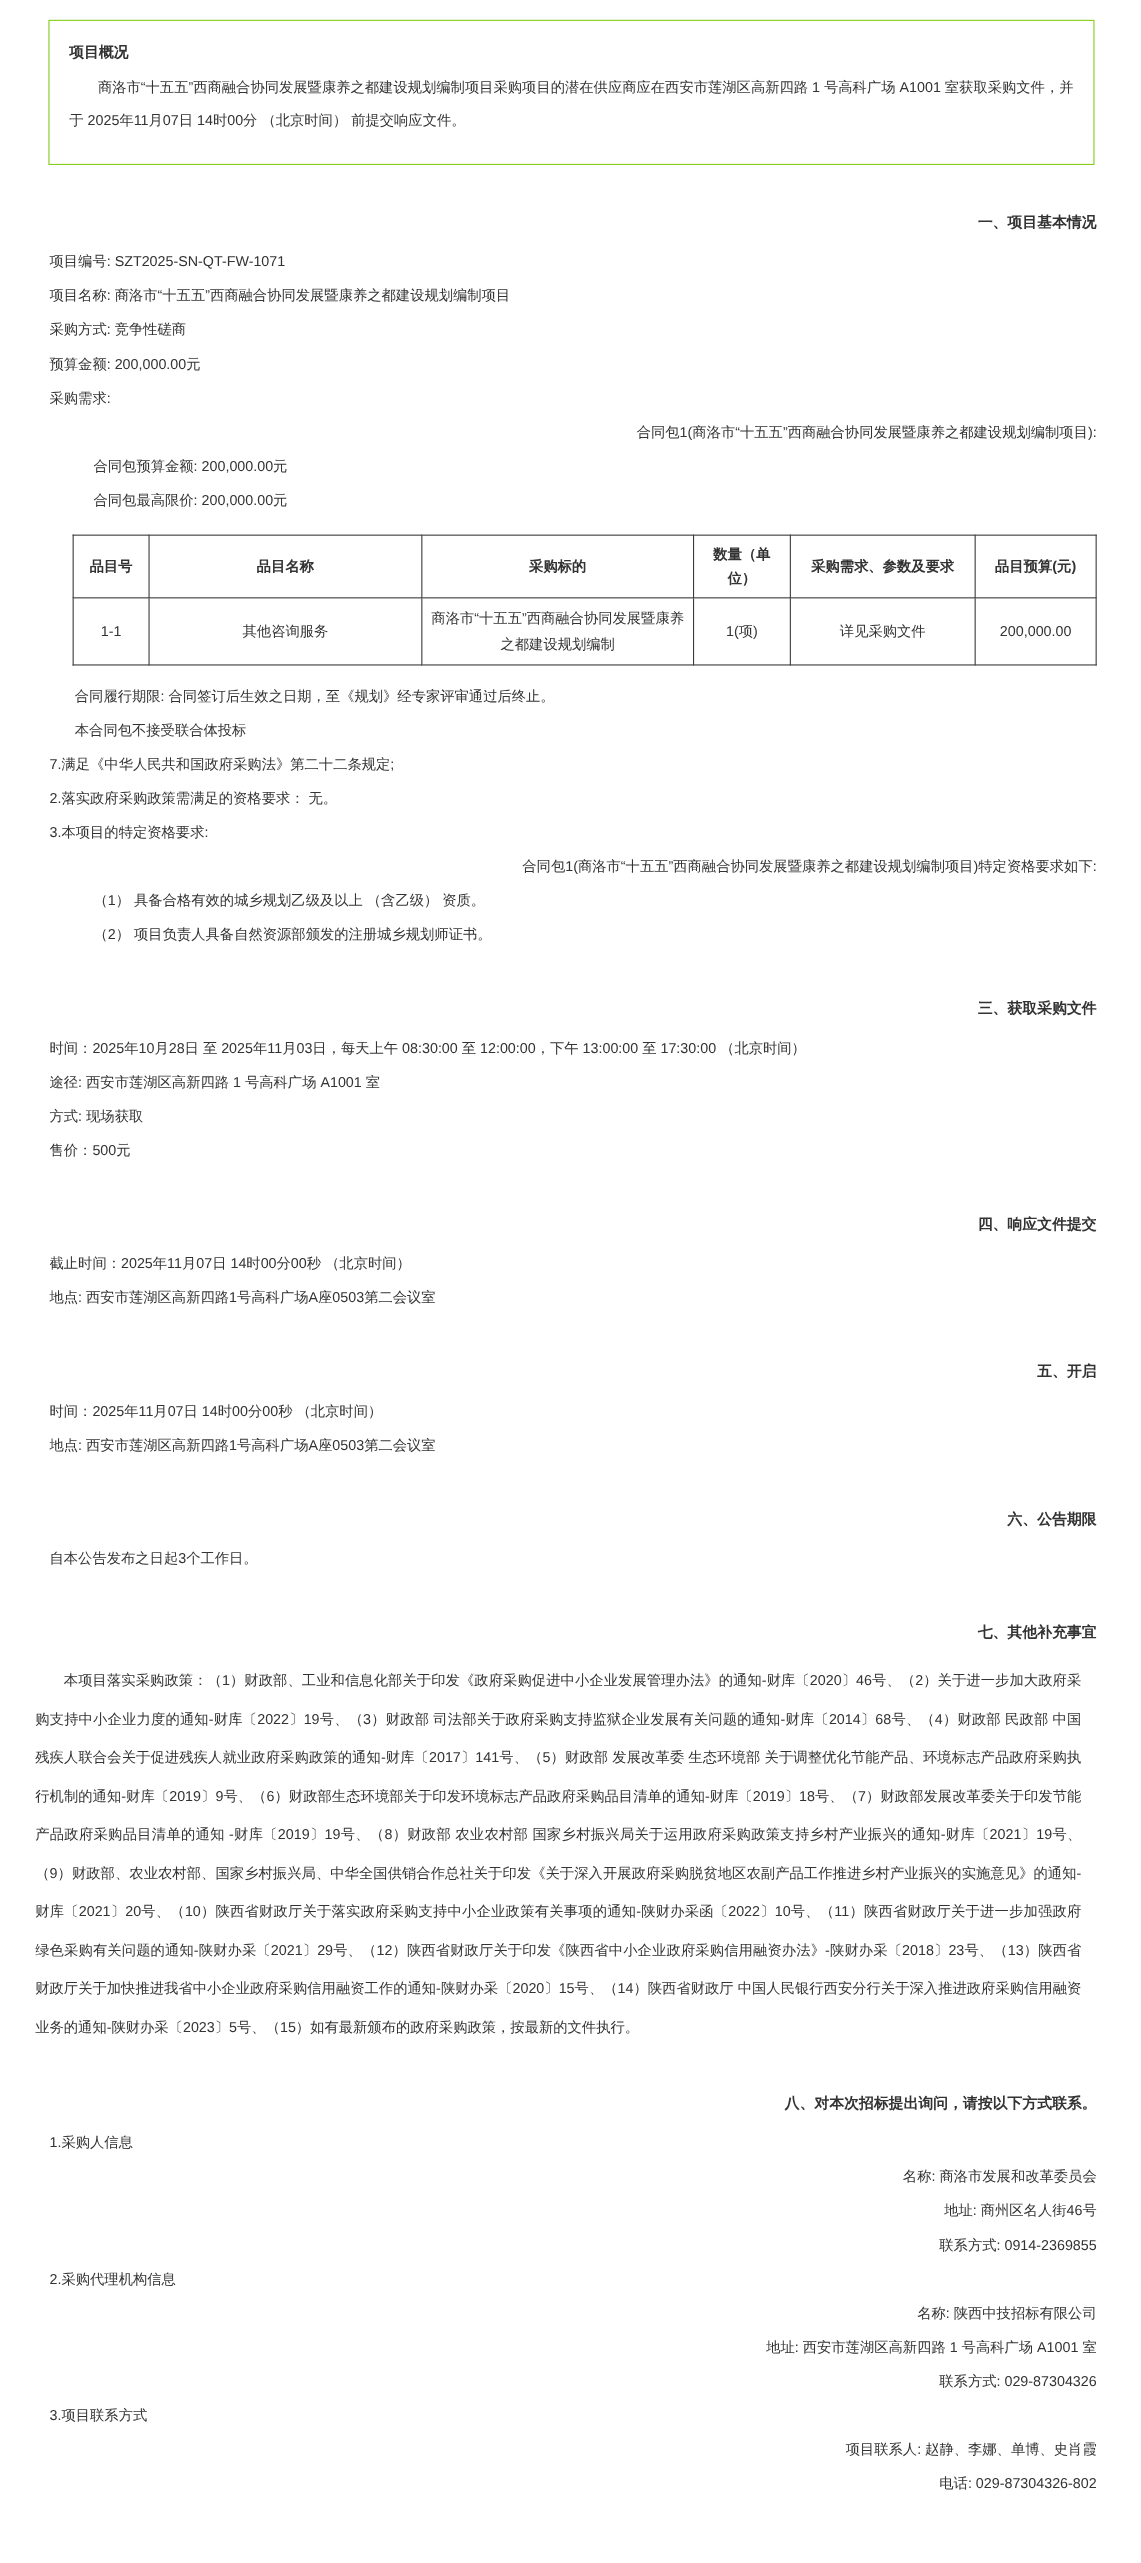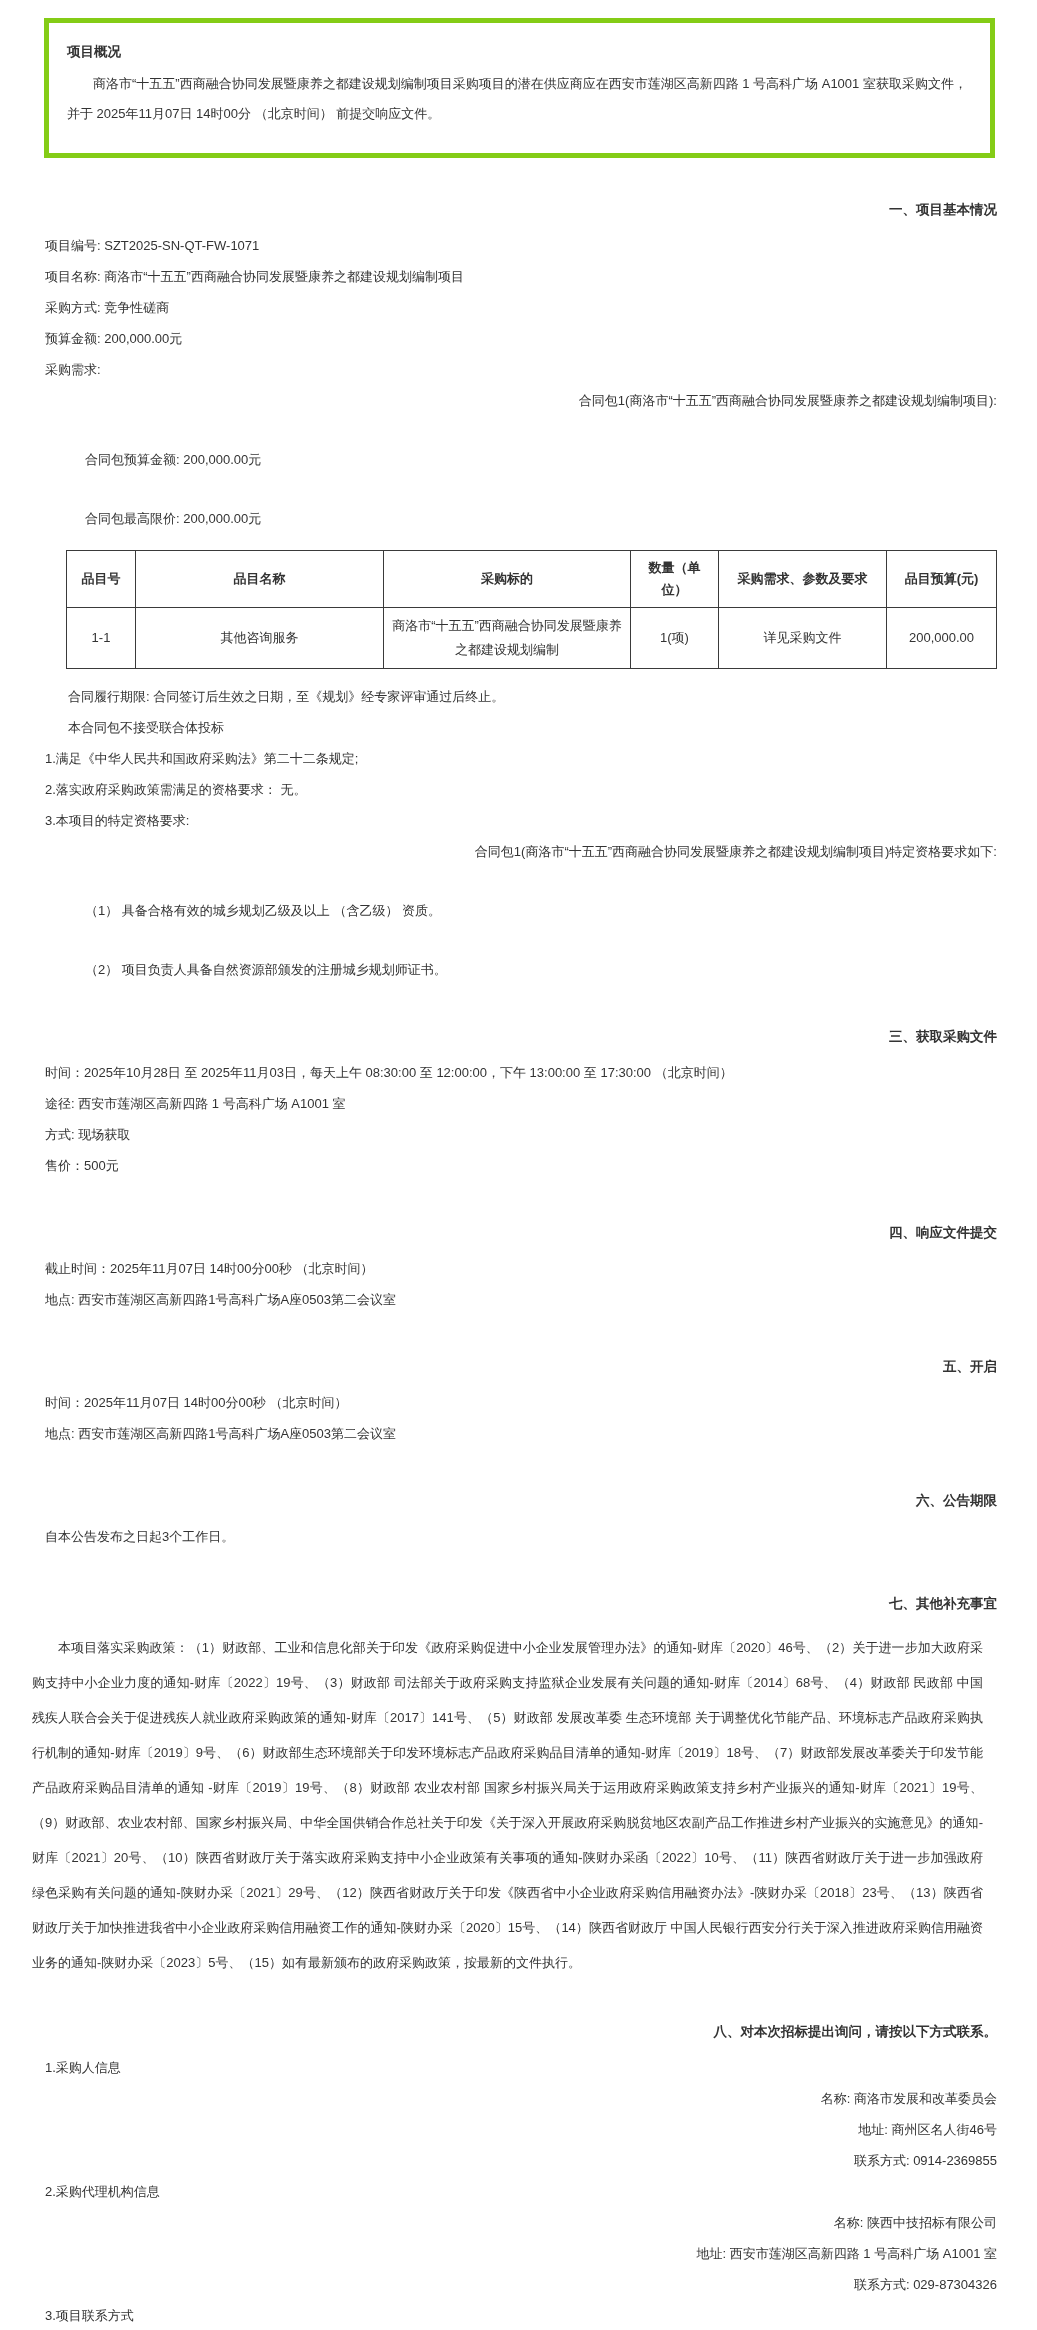--- a/index.html
+++ b/index.html
@@ -11,21 +11,21 @@
   .page {
     width:1037px;
     min-height:2330px;
     background:#fff;
     box-sizing:border-box;
     padding-bottom:20px;
   }
   
   .overview-box {
     margin:18px 42px 0 44px;
-    border:5px solid #84cc16;
+    border:1px solid #84cc16;
     padding:10px 18px 24px 18px;
   }
   .box-title {
     font-weight:bold;
     font-size:13.5px;
     color:#333;
     margin:8px 0 6px 0;
     line-height:22px;
   }
   .box-body {
@@ -39,21 +39,21 @@
     font-weight:bold;
     font-size:13.5px;
     color:#333;
     margin:42px 40px 10px 18px;
     line-height:20px;
     text-align:right;
   }
   
   .l1 { margin-left:45px; margin-right:40px; line-height:31px; }
   .l2 { margin-left:75px; margin-right:40px; line-height:31px;text-align:right; }
-  .l3 { margin-left:85px; margin-right:40px; line-height:31px;margin-top:28px; }
+  .l3 { margin-left:85px; margin-right:40px; line-height:31px; }
   .note { margin-left:68px; margin-right:40px; line-height:31px; }
   
   .ptable {
     border-collapse:collapse;
     table-layout:fixed;
     width:930px;
     margin:16px 0 12px 66px;
     text-align:center;
     color:#333;
   }
@@ -121,21 +121,21 @@
         <td>1(项)</td>
         <td>详见采购文件</td>
         <td>200,000.00</td>
       </tr>
     </tbody>
   </table>
 
   <div class="note">合同履行期限: 合同签订后生效之日期，至《规划》经专家评审通过后终止。</div>
   <div class="note">本合同包不接受联合体投标</div>
 
-  <div class="l1">1.满足《中华人民共和国政府采购法》第二十二条规定;</div>
+  <div class="l1">7.满足《中华人民共和国政府采购法》第二十二条规定;</div>
   <div class="l1">2.落实政府采购政策需满足的资格要求： 无。</div>
   <div class="l1">3.本项目的特定资格要求:</div>
   <div class="l2">合同包1(商洛市“十五五”西商融合协同发展暨康养之都建设规划编制项目)特定资格要求如下:</div>
   <div class="l3">（1） 具备合格有效的城乡规划乙级及以上 （含乙级） 资质。</div>
   <div class="l3">（2） 项目负责人具备自然资源部颁发的注册城乡规划师证书。</div>
 
   <div class="h">三、获取采购文件</div>
   <div class="l1">时间：2025年10月28日 至 2025年11月03日，每天上午 08:30:00 至 12:00:00，下午 13:00:00 至 17:30:00 （北京时间）</div>
   <div class="l1">途径: 西安市莲湖区高新四路 1 号高科广场 A1001 室</div>
   <div class="l1">方式: 现场获取</div>

